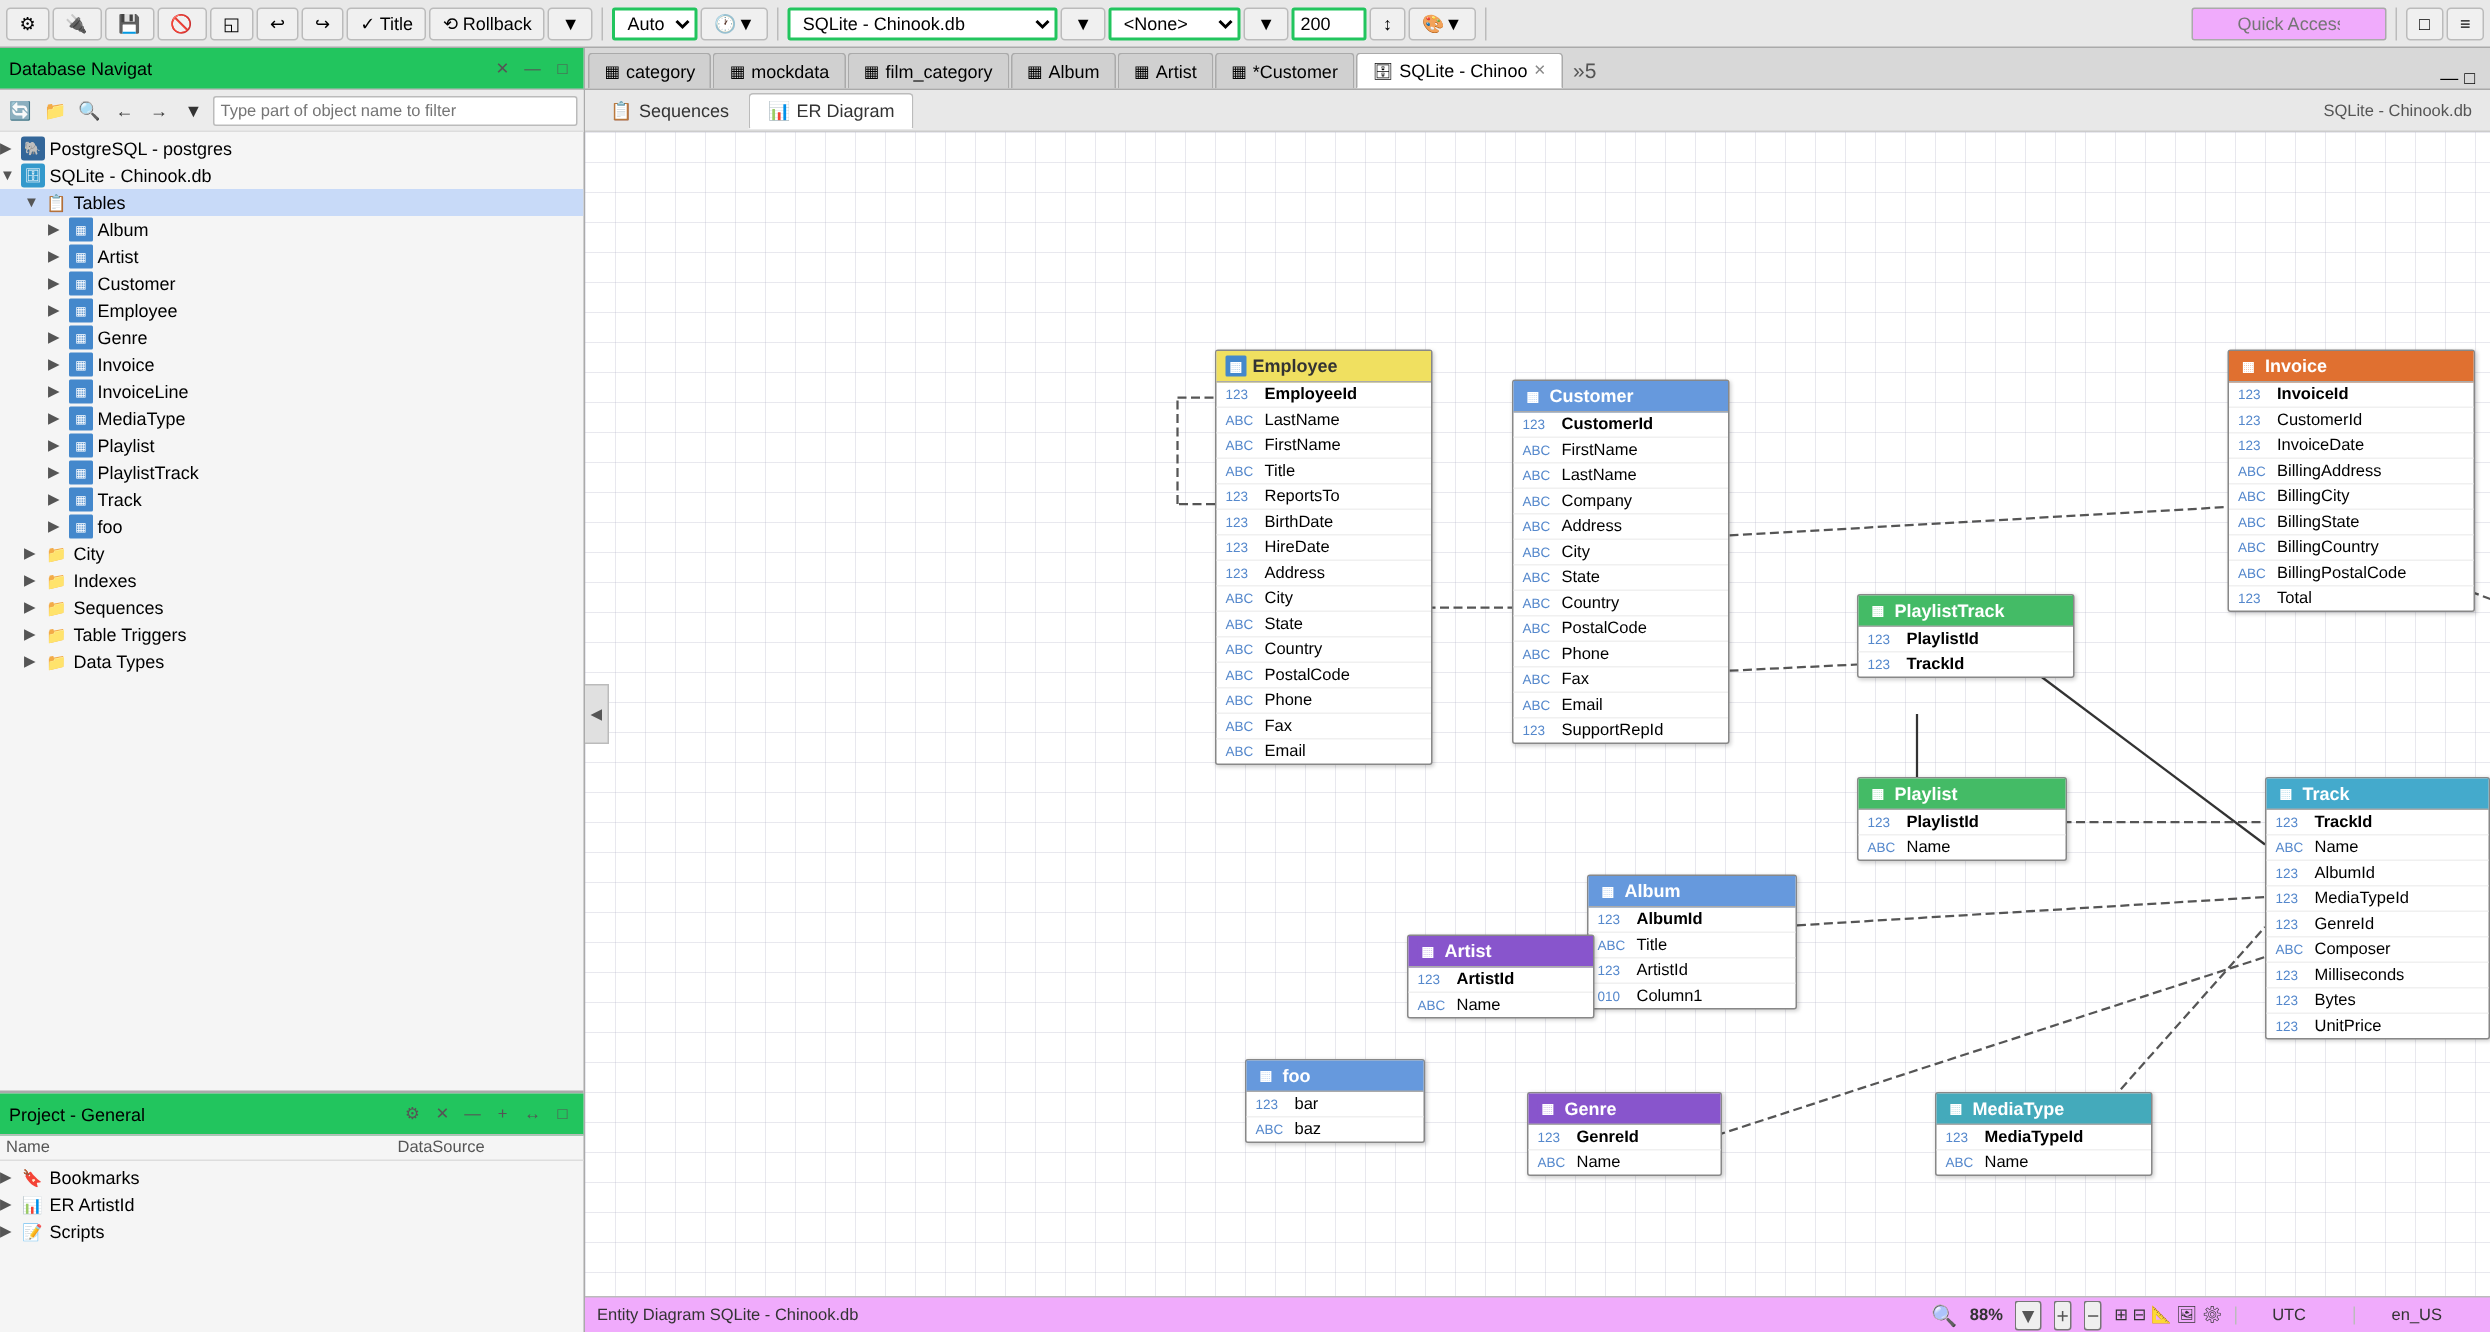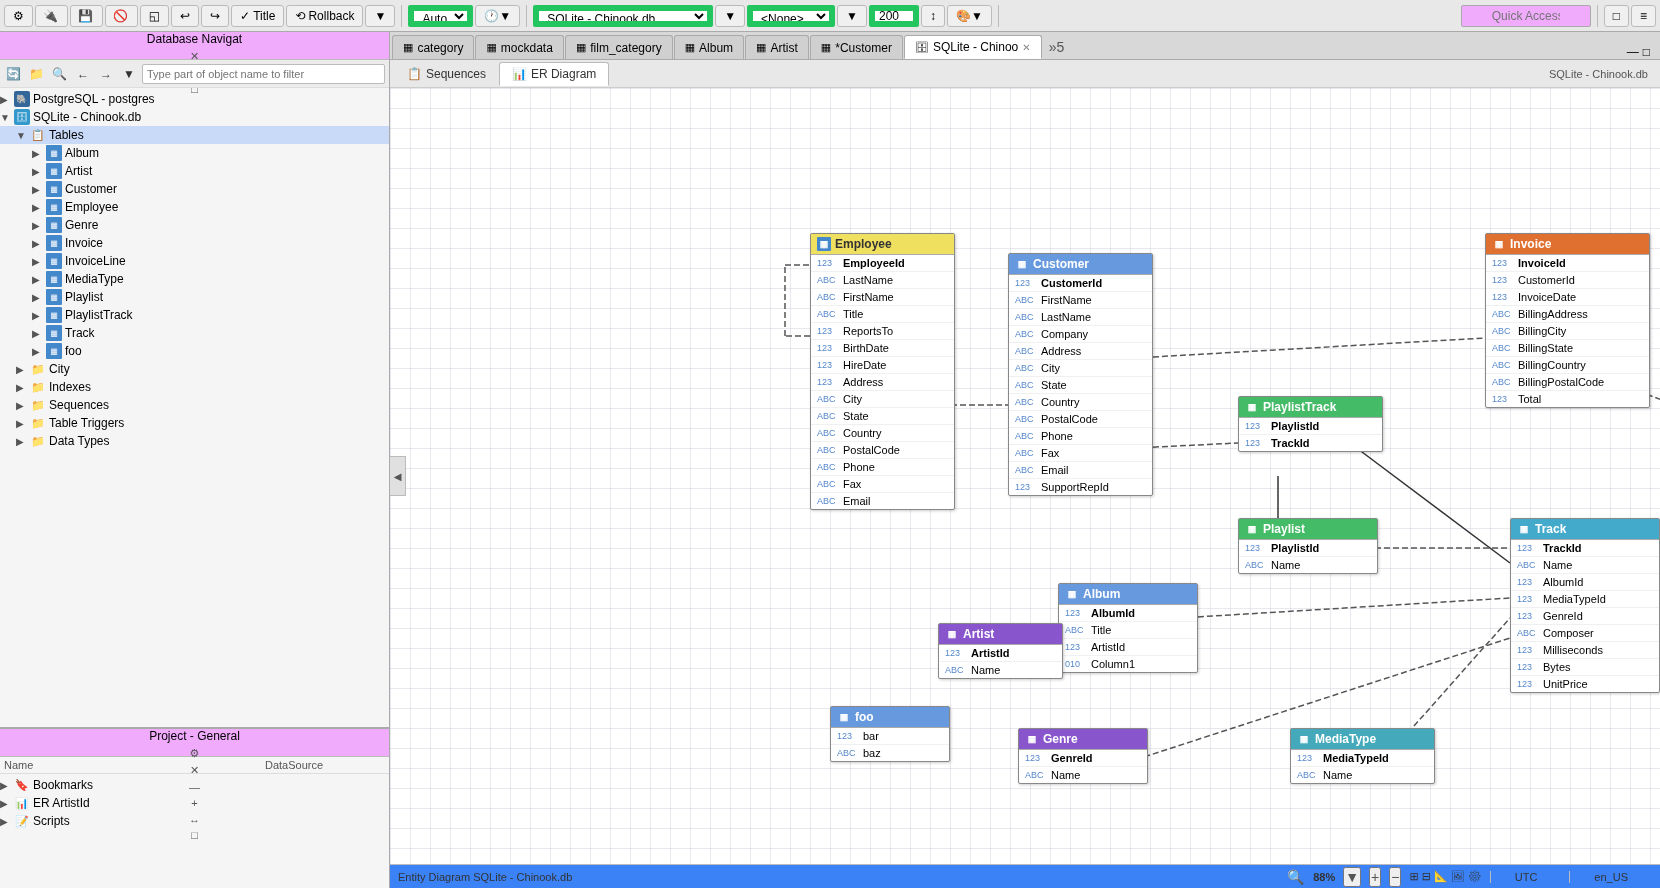--- a/index.html
+++ b/index.html
@@ -25,21 +25,21 @@
       display: flex;
       align-items: center;
       gap: 3px;
       height: 22px;
     }
     .toolbar-separator { width: 1px; height: 22px; background: #bbb; margin: 0 4px; }
     .toolbar-spacer { flex: 1; }
     .toolbar-combo {
       height: 22px;
       padding: 0 4px;
-      border: 6px solid #22c55e;
+      border: 2px solid #22c55e;
       background: white;
       font-size: 12px;
       border-radius: 2px;
     }
     .quick-access-btn {
       padding: 2px 30px;
       background: #f0abfc;
       border: 1px solid #aaa;
       border-radius: 2px;
       font-size: 12px;
@@ -64,29 +64,28 @@
 
     
     #db-navigator {
       flex: 1;
       display: flex;
       flex-direction: column;
       border-bottom: 1px solid #aaa;
     }
     .panel-header {
       height: 28px;
-      background: #f0abfc;
+      background: #22c55e;
       border-bottom: 1px solid #bbb;
       display: flex;
       align-items: center;
       padding: 0 6px;
       gap: 4px;
       font-size: 12px;
       font-weight: 500;
-      flex-direction: column;
     }
     .panel-header-title { flex: 1; }
     .panel-header-btn {
       width: 16px; height: 16px;
       display: flex; align-items: center; justify-content: center;
       cursor: pointer; font-size: 11px; color: #555;
     }
     .panel-toolbar {
       height: 28px;
       background: #ececec;
@@ -299,21 +298,21 @@
     .hdr-blue { background: #6699dd; color: white; }
     .hdr-green { background: #44bb66; color: white; }
     .hdr-orange { background: #e07030; color: white; }
     .hdr-purple { background: #8855cc; color: white; }
     .hdr-cyan { background: #44aacc; color: white; }
     .hdr-teal { background: #44aabb; color: white; }
 
     
     #status-bar {
       height: 24px;
-      background: #3b82f6;
+      background: #f0abfc;
       border-top: 1px solid #bbb;
       display: flex;
       align-items: center;
       padding: 0 8px;
       font-size: 11px;
       color: #333;
       gap: 8px;
     }
     .status-bar-left { flex: 1; }
     .zoom-btn { cursor: pointer; font-size: 14px; color: #555; }

